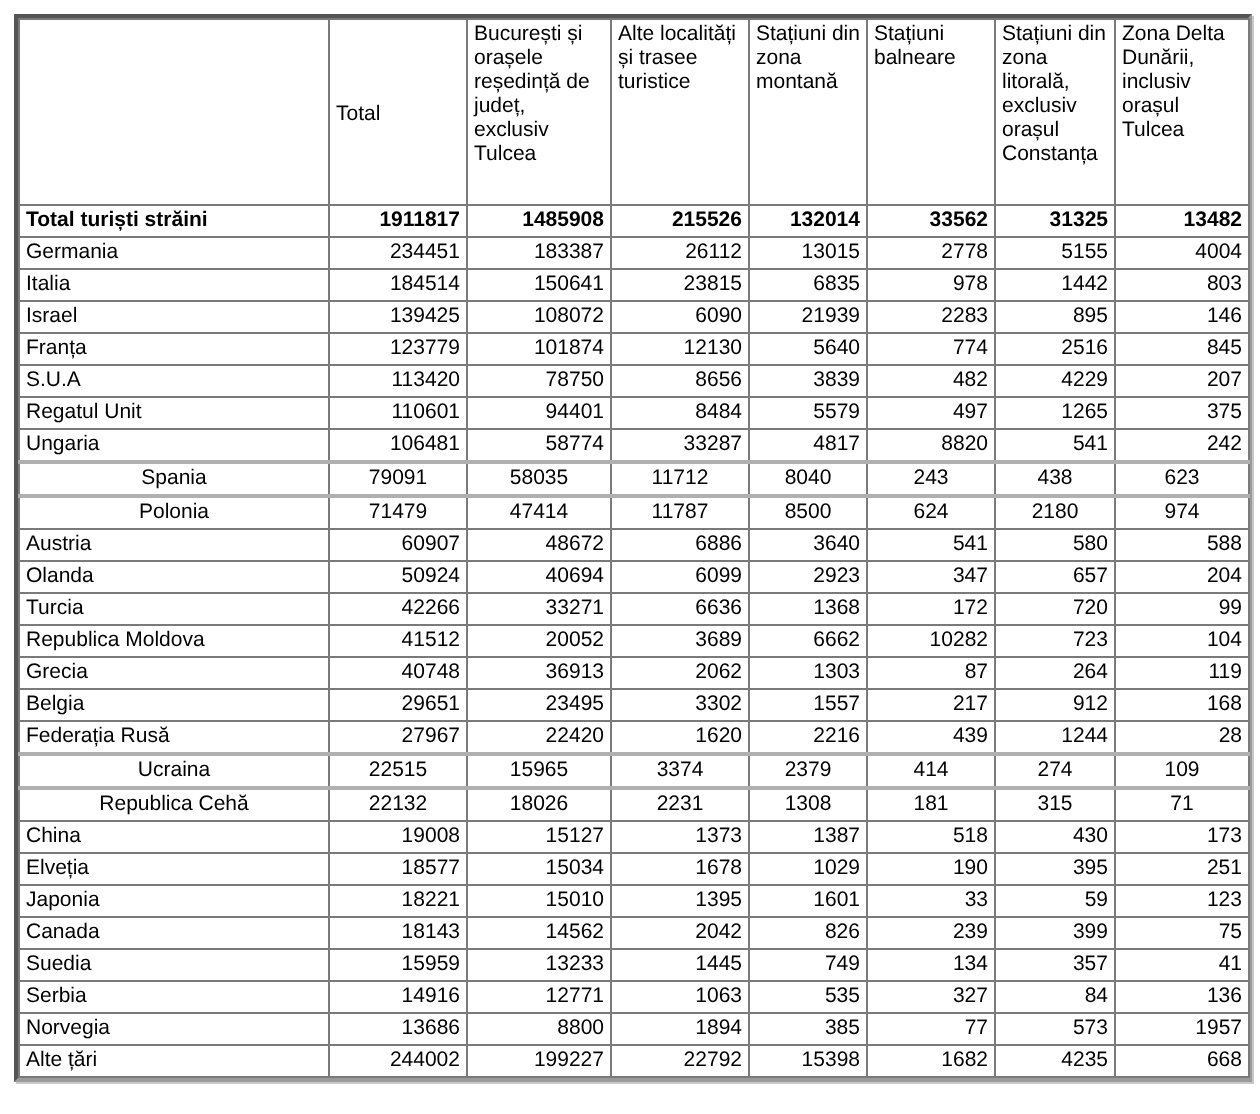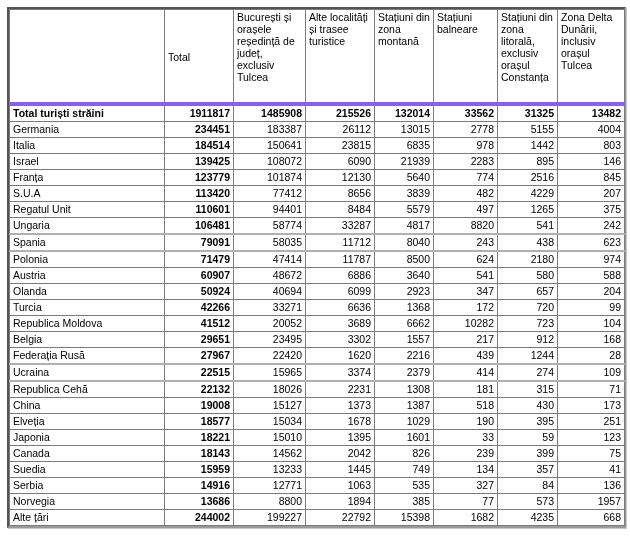--- a/index.html
+++ b/index.html
@@ -16,24 +16,24 @@
   col.c3 { width: 69px; }
   col.c4 { width: 59px; }
   col.c5 { width: 64px; }
   col.c6 { width: 60px; }
   col.c7 { width: 67px; }
   th, td { border: 1px solid #7a7a7a; padding: 0 3px; }
   thead th { height: 91px; vertical-align: top; font-weight: normal; text-align: left; line-height: 12px; padding-top: 1px; }
   thead th.total-h { vertical-align: middle; font-weight: normal; }
   tbody td { height: 15px; line-height: 15px; text-align: right; white-space: nowrap; }
   tbody td.name { text-align: left; }
-  tbody td.bold { font-weight: bold; }
+  tbody td.bold { font-weight: normal; }
   tbody tr.grand td { font-weight: bold; }
-  tbody tr.grand td { border-top: 4px solid #8b5cf6; }
-  tr.sep td { border-top: 2px solid #b0b0b0; }
+  tbody tr.grand td { border-top: 1px solid #8b5cf6; }
+  tr.sep td { border-top: 2px solid #b0b0b0; text-align: center; }
 </style>
 </head>
 <body>
 
 <div class="frame">
   <table>
     <colgroup>
       <col class="c0">
         <col class="c1">
         <col class="c2">
@@ -102,21 +102,21 @@
           <td>101874</td>
           <td>12130</td>
           <td>5640</td>
           <td>774</td>
           <td>2516</td>
           <td>845</td>
         </tr>
         <tr>
           <td class="name">S.U.A</td>
           <td class="bold">113420</td>
-          <td>77412</td>
+          <td>78750</td>
           <td>8656</td>
           <td>3839</td>
           <td>482</td>
           <td>4229</td>
           <td>207</td>
         </tr>
         <tr>
           <td class="name">Regatul Unit</td>
           <td class="bold">110601</td>
           <td>94401</td>
@@ -190,20 +190,30 @@
           <td class="name">Republica Moldova</td>
           <td class="bold">41512</td>
           <td>20052</td>
           <td>3689</td>
           <td>6662</td>
           <td>10282</td>
           <td>723</td>
           <td>104</td>
         </tr>
         <tr>
+          <td class="name">Grecia</td>
+          <td class="bold">40748</td>
+          <td>36913</td>
+          <td>2062</td>
+          <td>1303</td>
+          <td>87</td>
+          <td>264</td>
+          <td>119</td>
+        </tr>
+        <tr>
           <td class="name">Belgia</td>
           <td class="bold">29651</td>
           <td>23495</td>
           <td>3302</td>
           <td>1557</td>
           <td>217</td>
           <td>912</td>
           <td>168</td>
         </tr>
         <tr>

